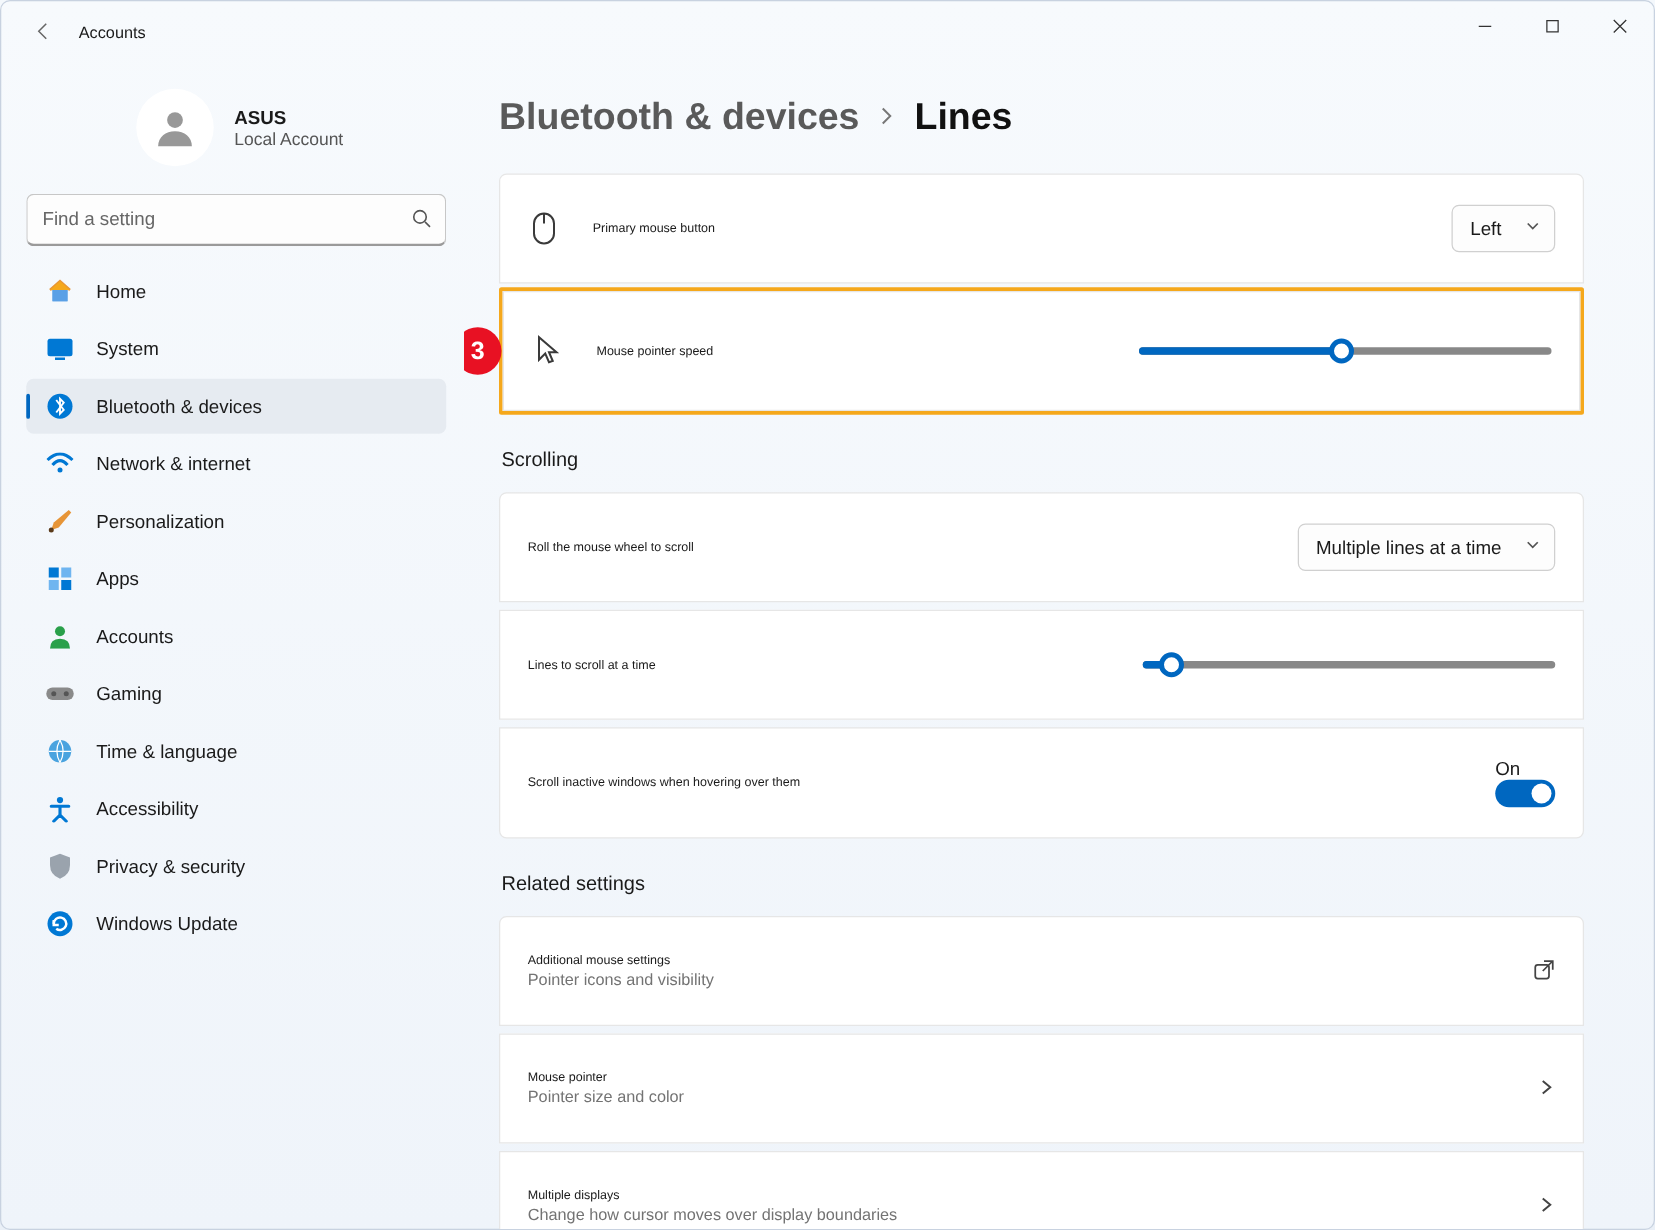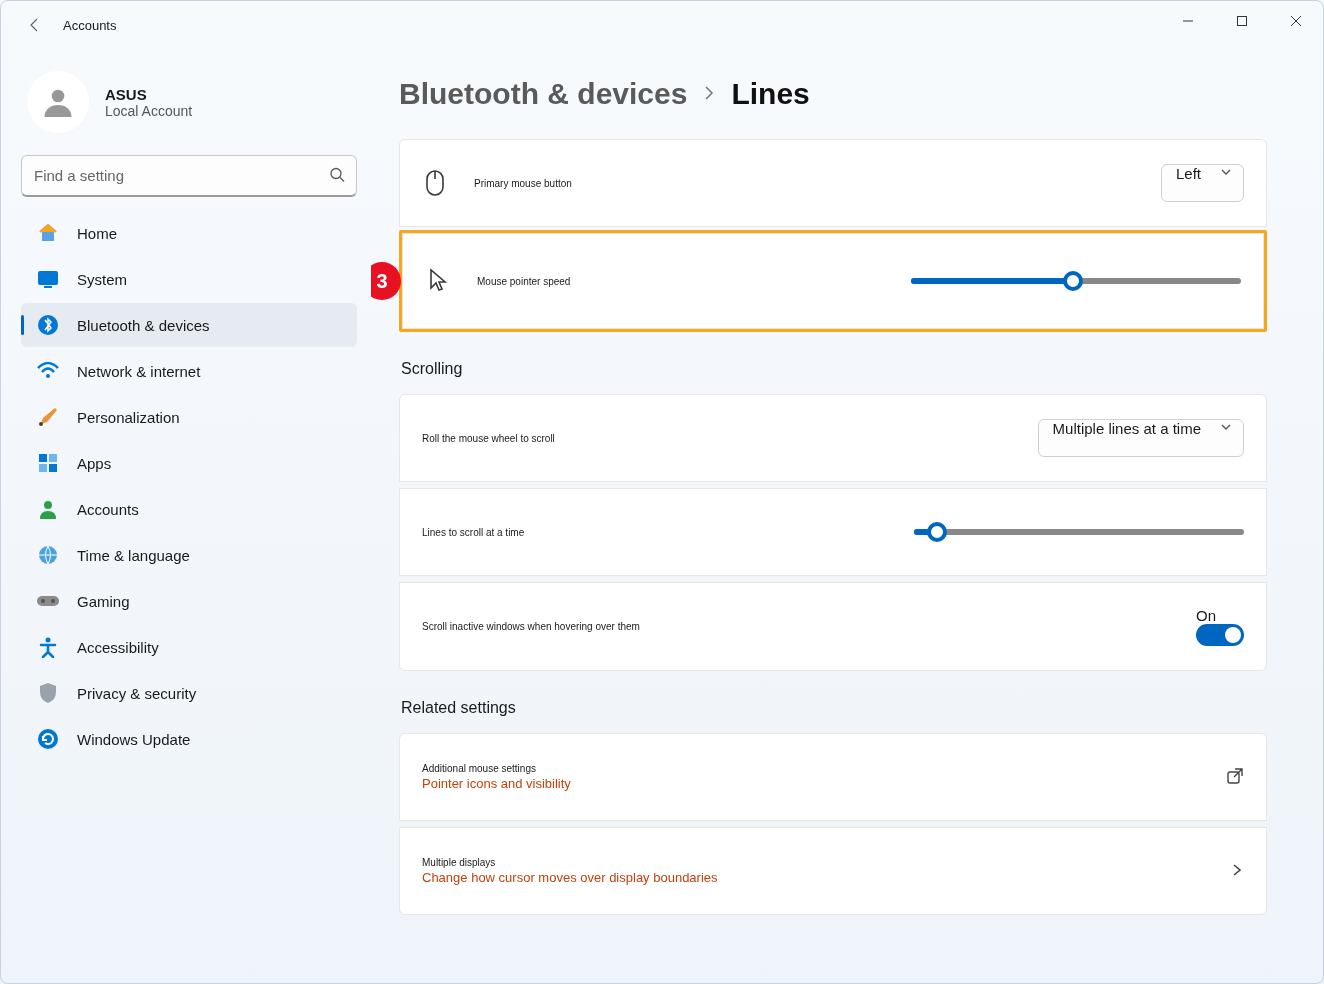--- a/index.html
+++ b/index.html
@@ -59,20 +59,21 @@
   padding: 18px 14px 14px 20px;
   display: flex;
   flex-direction: column;
 }
 .user-block {
   display: flex;
   align-items: center;
   margin-bottom: 22px;
   margin-top: 4px;
   margin-left: 6px;
+  justify-content: center;
 }
 .avatar {
   width: 62px; height: 62px;
   border-radius: 50%;
   background: #fff;
   display: flex; align-items: center; justify-content: center;
   margin-right: 16px;
 }
 .avatar svg { width: 36px; height: 36px; fill: #989898; }
 .user-name { font-weight: 600; font-size: 15px; }
@@ -164,24 +165,24 @@
   padding: 24px 22px;
   min-height: 86px;
 }
 .card-icon {
   width: 26px; height: 26px;
   margin-right: 26px;
   color: #3a3a3a;
   display:flex; align-items:center; justify-content:center;
 }
 .card-label { font-size: 10px; flex: 0 0 auto; }
-.card-sub { font-size: 13px; color: #c2410c; margin-top: 2px; }
+.card-sub { font-size: 13px; color: #737373; margin-top: 2px; }
 .card-control { margin-left: auto; }
 .select-btn {
-  display: flex; 
+  display: flex; align-items: center;
   border: 1px solid #d0d0d0;
   border-radius: 6px;
   background: #fdfdfd;
   height: 38px;
   padding: 0 10px 0 14px;
   font-size: 15px;
   cursor: pointer;
   gap: 18px;
 }
 .chev { color: #555; }
@@ -370,36 +371,36 @@
             <span class="nav-icon">
               <svg width="20" height="20" viewBox="0 0 20 20">
                 <circle cx="10" cy="6" r="4" fill="#2aa04a"></circle>
                 <path d="M2 20 Q2 12 10 12 Q18 12 18 20" fill="#2aa04a"></path>
               </svg>
             </span>
             <span>Accounts</span>
           </div>
           <div class="nav-item">
             <span class="nav-icon">
-              <svg width="22" height="22" viewBox="0 0 22 22">
-                <circle cx="11" cy="11" r="9" fill="#4aa3df"></circle>
-                <path d="M2 11 H20 M11 2 Q16 11 11 20 Q6 11 11 2" fill="none" stroke="#fff" stroke-width="1"></path>
-              </svg>
-            </span>
-            <span>Time &amp; language</span>
-          </div>
-          <div class="nav-item">
-            <span class="nav-icon">
               <svg width="24" height="16" viewBox="0 0 24 16">
                 <rect x="1" y="3" width="22" height="10" rx="5" fill="#8a8a8a"></rect>
                 <circle cx="7" cy="8" r="2" fill="#555"></circle>
                 <circle cx="17" cy="8" r="2" fill="#555"></circle>
               </svg>
             </span>
             <span>Gaming</span>
+          </div>
+          <div class="nav-item">
+            <span class="nav-icon">
+              <svg width="22" height="22" viewBox="0 0 22 22">
+                <circle cx="11" cy="11" r="9" fill="#4aa3df"></circle>
+                <path d="M2 11 H20 M11 2 Q16 11 11 20 Q6 11 11 2" fill="none" stroke="#fff" stroke-width="1"></path>
+              </svg>
+            </span>
+            <span>Time &amp; language</span>
           </div>
           <div class="nav-item">
             <span class="nav-icon">
               <svg width="22" height="22" viewBox="0 0 22 22">
                 <circle cx="11" cy="4" r="2.5" fill="#0078d4"></circle>
                 <path d="M4 9 H18 M11 9 V16 M11 16 L6 21 M11 16 L16 21" stroke="#0078d4" stroke-width="2.5" fill="none" stroke-linecap="round"></path>
               </svg>
             </span>
             <span>Accessibility</span>
           </div>
@@ -527,20 +528,31 @@
       <div class="card-label-col">
         <div class="card-label">Additional mouse settings</div>
         <div class="card-sub">Pointer icons and visibility</div>
       </div>
       <div class="go-icon"><svg width="18" height="18" viewBox="0 0 18 18">
                   <rect x="2" y="5" width="11" height="11" rx="2" fill="none" stroke="currentColor" stroke-width="1.4"></rect>
                   <path d="M9 2 H16 V9 M16 2 L8 10" fill="none" stroke="currentColor" stroke-width="1.4"></path>
                 </svg></div>
     </div>
           </div>
+          <div class="card link-card mid">
+            <div class="card-inner">
+      <div class="card-label-col">
+        <div class="card-label">Mouse pointer</div>
+        <div class="card-sub">Pointer size and color</div>
+      </div>
+      <div class="go-icon"><svg width="14" height="14" viewBox="0 0 14 14">
+                  <path d="M4 2 L10 7 L4 12" fill="none" stroke="currentColor" stroke-width="1.6"></path>
+                </svg></div>
+    </div>
+          </div>
           <div class="card link-card last">
             <div class="card-inner">
       <div class="card-label-col">
         <div class="card-label">Multiple displays</div>
         <div class="card-sub">Change how cursor moves over display boundaries</div>
       </div>
       <div class="go-icon"><svg width="14" height="14" viewBox="0 0 14 14">
                   <path d="M4 2 L10 7 L4 12" fill="none" stroke="currentColor" stroke-width="1.6"></path>
                 </svg></div>
     </div>

